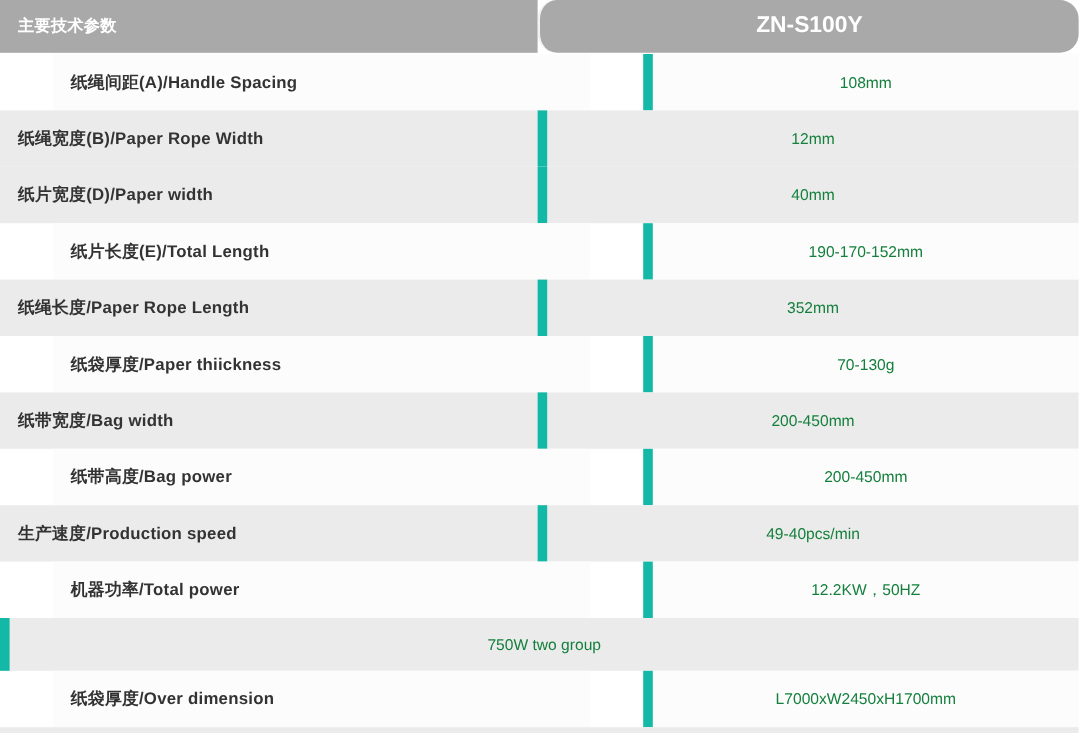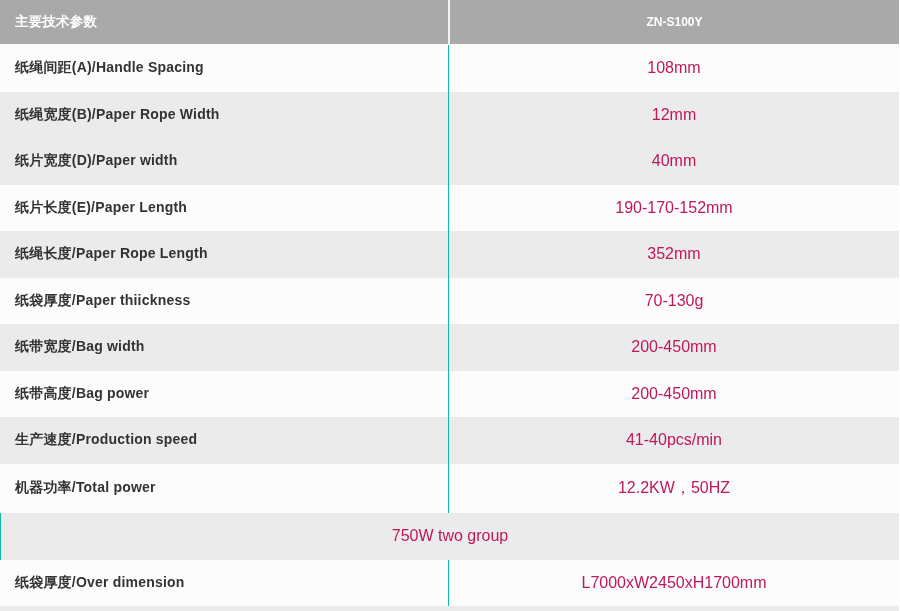--- a/index.html
+++ b/index.html
@@ -36,42 +36,43 @@
     justify-content: flex-start;
     font-size: 14px;
     font-weight: bold;
     color: #333333;
     letter-spacing: 0.2px;
   }
   .cell.value-cell {
     flex: 1 1 auto;
     justify-content: center;
     text-align: center;
-    border-left: 1px solid #14b8a6;
-    font-size: 16px;
+    border-left: 8px solid #14b8a6;
+    font-size: 13px;
     font-weight: normal;
-    color: #be185d;
+    color: #15803d;
   }
   
   .header-row .cell {
     background: #a9a9a9;
     color: #ffffff;
   }
   .header-row .label-cell {
     font-size: 13.5px;
     font-weight: bold;
   }
   .header-row .value-cell {
-    font-size: 12px;
+    font-size: 19px;
     font-weight: bold;
     color: #ffffff;
     border-left: 2px solid #f2f2f2;
+    border-radius: 16px;
   }
   
-  .row.light .cell { background: #fcfcfc; }
+  .row.light .cell { background: #fcfcfc; margin-left: 44px; }
   .row.dark  .cell { background: #ebebeb; }
   
   .header-row { border-bottom: 1px solid #ffffff; }
   
   .bottom-strip {
     flex: 0 0 5px;
     background: #ebebeb;
   }
 </style>
 </head>
@@ -90,42 +91,42 @@
   </div>
   <div class="row dark">
     <div class="cell label-cell">纸绳宽度(B)/Paper Rope Width</div>
     <div class="cell value-cell">12mm</div>
   </div>
   <div class="row dark">
     <div class="cell label-cell">纸片宽度(D)/Paper width</div>
     <div class="cell value-cell">40mm</div>
   </div>
   <div class="row light">
-    <div class="cell label-cell">纸片长度(E)/Paper Length</div>
+    <div class="cell label-cell">纸片长度(E)/Total Length</div>
     <div class="cell value-cell">190-170-152mm</div>
   </div>
   <div class="row dark">
     <div class="cell label-cell">纸绳长度/Paper Rope Length</div>
     <div class="cell value-cell">352mm</div>
   </div>
   <div class="row light">
     <div class="cell label-cell">纸袋厚度/Paper thiickness</div>
     <div class="cell value-cell">70-130g</div>
   </div>
   <div class="row dark">
     <div class="cell label-cell">纸带宽度/Bag width</div>
     <div class="cell value-cell">200-450mm</div>
   </div>
   <div class="row light">
     <div class="cell label-cell">纸带高度/Bag power</div>
     <div class="cell value-cell">200-450mm</div>
   </div>
   <div class="row dark">
     <div class="cell label-cell">生产速度/Production speed</div>
-    <div class="cell value-cell">41-40pcs/min</div>
+    <div class="cell value-cell">49-40pcs/min</div>
   </div>
   <div class="row light">
     <div class="cell label-cell">机器功率/Total power</div>
     <div class="cell value-cell">12.2KW，50HZ</div>
   </div>
   <div class="row dark">
     <div class="cell value-cell">750W two group</div>
   </div>
   <div class="row light">
     <div class="cell label-cell">纸袋厚度/Over dimension</div>

